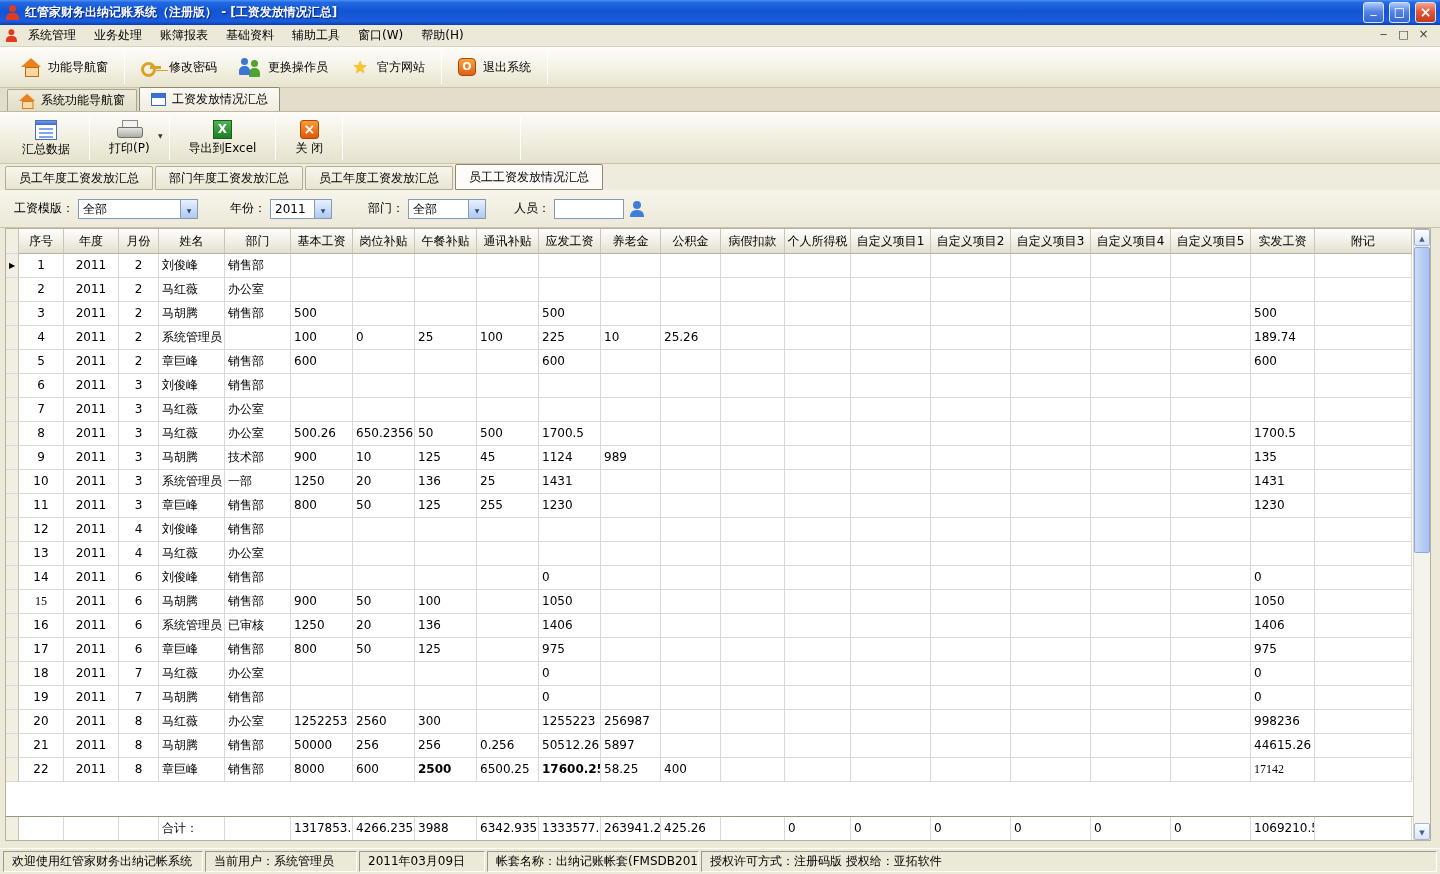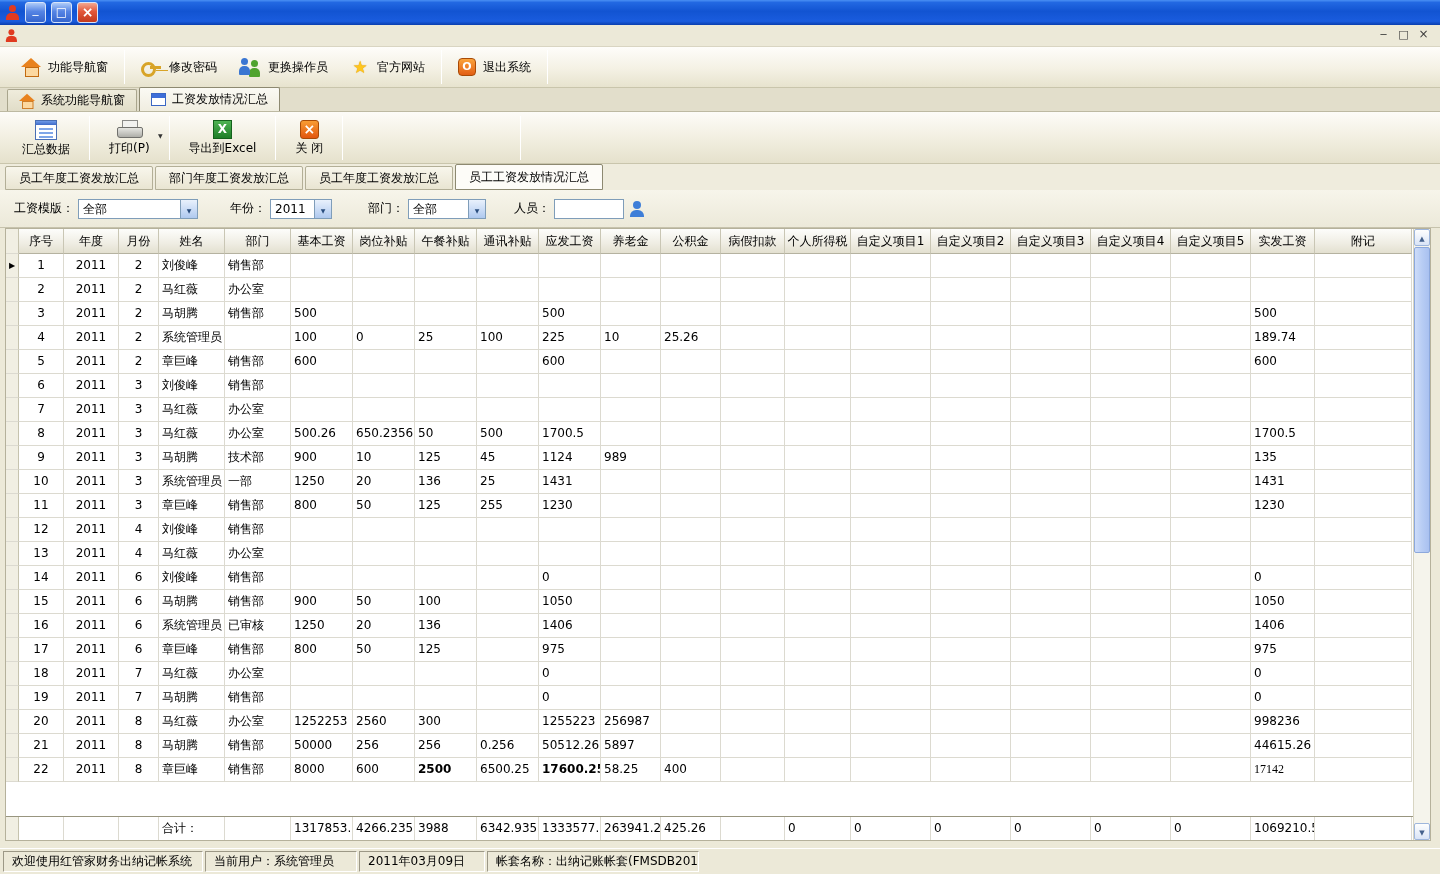--- a/index.html
+++ b/index.html
@@ -136,27 +136,37 @@
   .person-icon::after{content:"";position:absolute;left:1px;top:9px;width:14px;height:7px;border-radius:6px 6px 0 0;background:#3E7ED8}
   .app-icon{width:16px;height:16px}
   .app-icon::before{content:"";position:absolute;left:5px;top:0;width:7px;height:7px;border-radius:50%;background:#E03A20}
   .app-icon::after{content:"";position:absolute;left:2px;top:8px;width:13px;height:7px;border-radius:5px 5px 0 0;background:#E03A20}
 </style>
 </head>
 <body>
 
 <div id="titlebar">
   <span class="ic app-icon"></span>
+  <span class="title">红管家财务出纳记账系统（注册版） - [工资发放情况汇总]</span>
   <span class="winbtn g-min"></span>
   <span class="winbtn g-res"></span>
   <span class="winbtn close g-clo"></span>
 </div>
 
 <div id="menubar">
   <span class="ic app-icon" style="transform:scale(.85)"></span>
+  <div id="menu-items">
+      <div class="menu-item">系统管理</div>
+      <div class="menu-item">业务处理</div>
+      <div class="menu-item">账簿报表</div>
+      <div class="menu-item">基础资料</div>
+      <div class="menu-item">辅助工具</div>
+      <div class="menu-item">窗口(W)</div>
+      <div class="menu-item">帮助(H)</div>
+    </div>
   <div class="mdi-ctrls">
     <span class="mdi-btn mdi-min"></span>
     <span class="mdi-btn mdi-res"></span>
     <span class="mdi-btn mdi-clo"></span>
   </div>
 </div>
 
 <div id="main-toolbar">
     <div class="tb-button">
       <span class="ic home-icon"></span>
@@ -605,21 +615,21 @@
           <div class="tcell" style="width: 80px;"></div>
           <div class="tcell" style="width: 80px;"></div>
           <div class="tcell" style="width: 80px;"></div>
           <div class="tcell" style="width: 80px;"></div>
           <div class="tcell" style="width: 80px;"></div>
           <div class="tcell" style="width: 64px;">0</div>
           <div class="tcell" style="width: 97px;"></div>
         </div>
         <div class="trow">
           <div class="gcell"></div>
-          <div class="tcell ctr" style="width: 45px;">15</div>
+          <div class="tcell ctr" style="width: 45px; font-family: Liberation Serif, serif;">15</div>
           <div class="tcell ctr" style="width: 55px;">2011</div>
           <div class="tcell ctr" style="width: 40px;">6</div>
           <div class="tcell" style="width: 66px;">马胡腾</div>
           <div class="tcell" style="width: 66px;">销售部</div>
           <div class="tcell" style="width: 62px;">900</div>
           <div class="tcell" style="width: 62px;">50</div>
           <div class="tcell" style="width: 62px;">100</div>
           <div class="tcell" style="width: 62px;"></div>
           <div class="tcell" style="width: 62px;">1050</div>
           <div class="tcell" style="width: 60px;"></div>
@@ -833,13 +843,14 @@
     <div id="sb-thumb"></div>
     <div class="sbtn" id="sb-down"></div>
   </div>
 </div>
 
 <div id="statusbar">
     <div class="spanel" style="width: 200px;">欢迎使用红管家财务出纳记帐系统</div>
     <div class="spanel" style="width: 152px;">当前用户：系统管理员</div>
     <div class="spanel" style="width: 126px;">2011年03月09日</div>
     <div class="spanel" style="width: 212px;">帐套名称：出纳记账帐套(FMSDB2010)</div>
+    <div class="spanel" style="flex: 1 1 0%;">授权许可方式：注册码版 授权给：亚拓软件</div>
   </div>
 
 </body></html>

